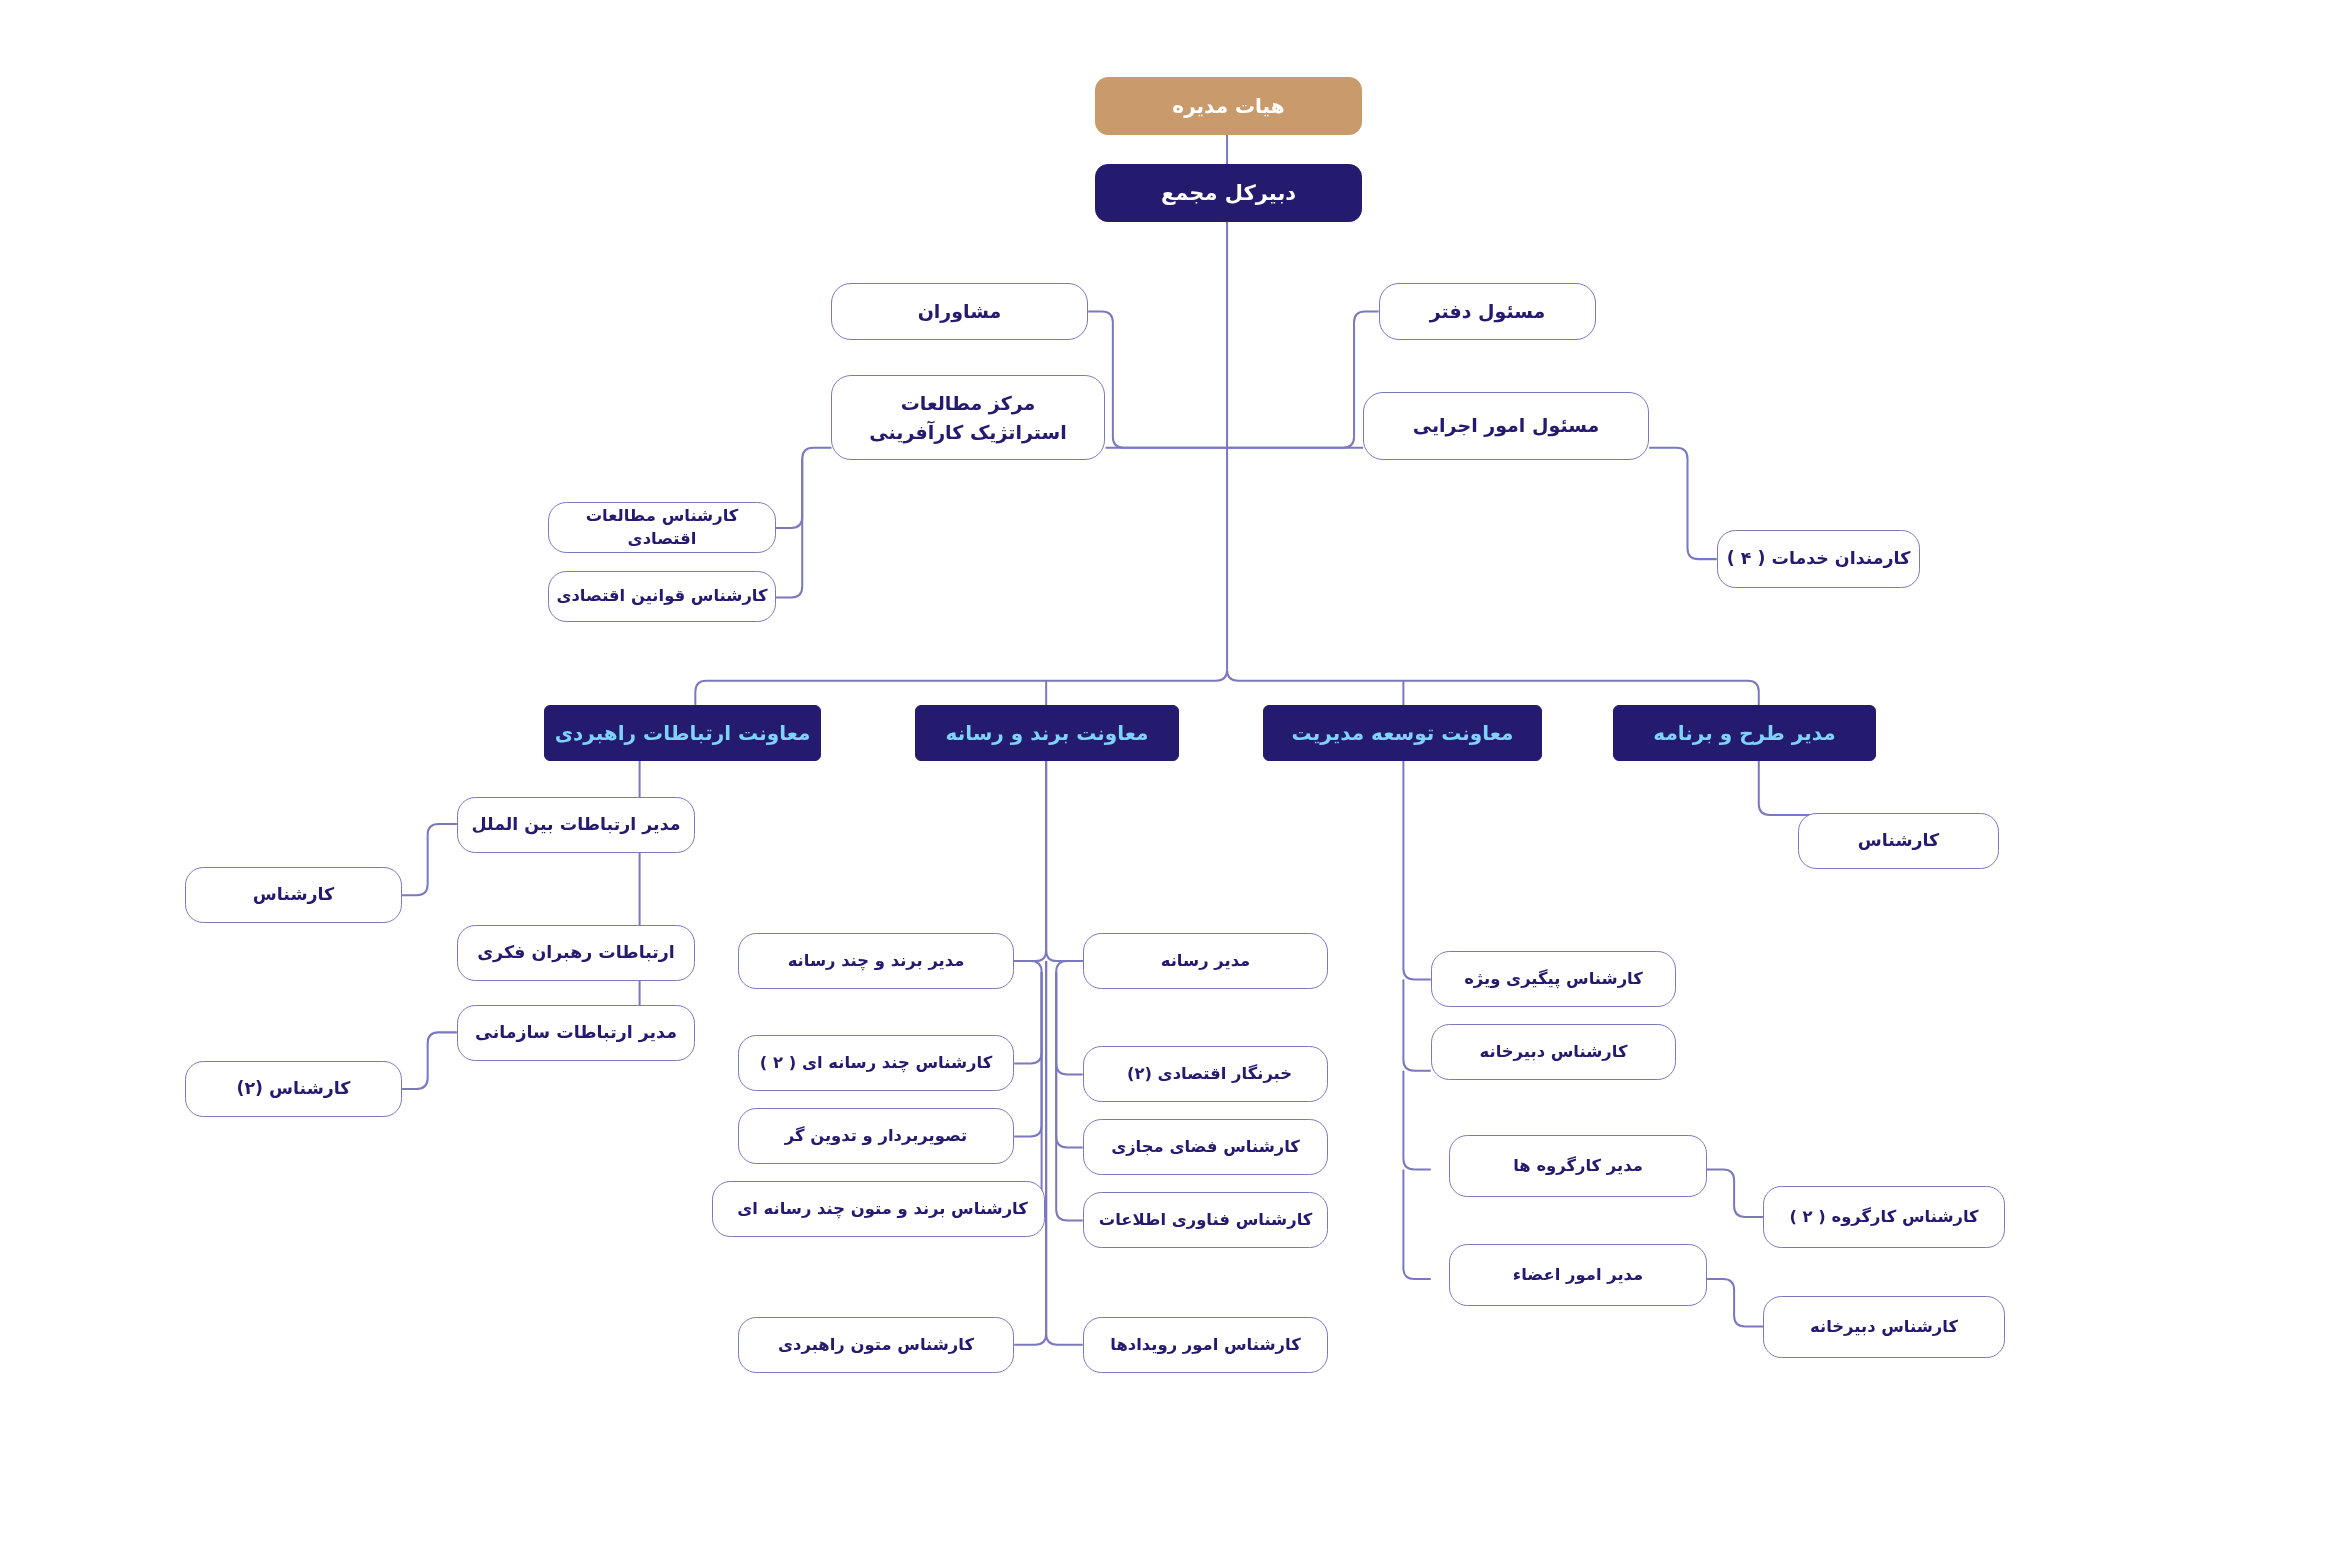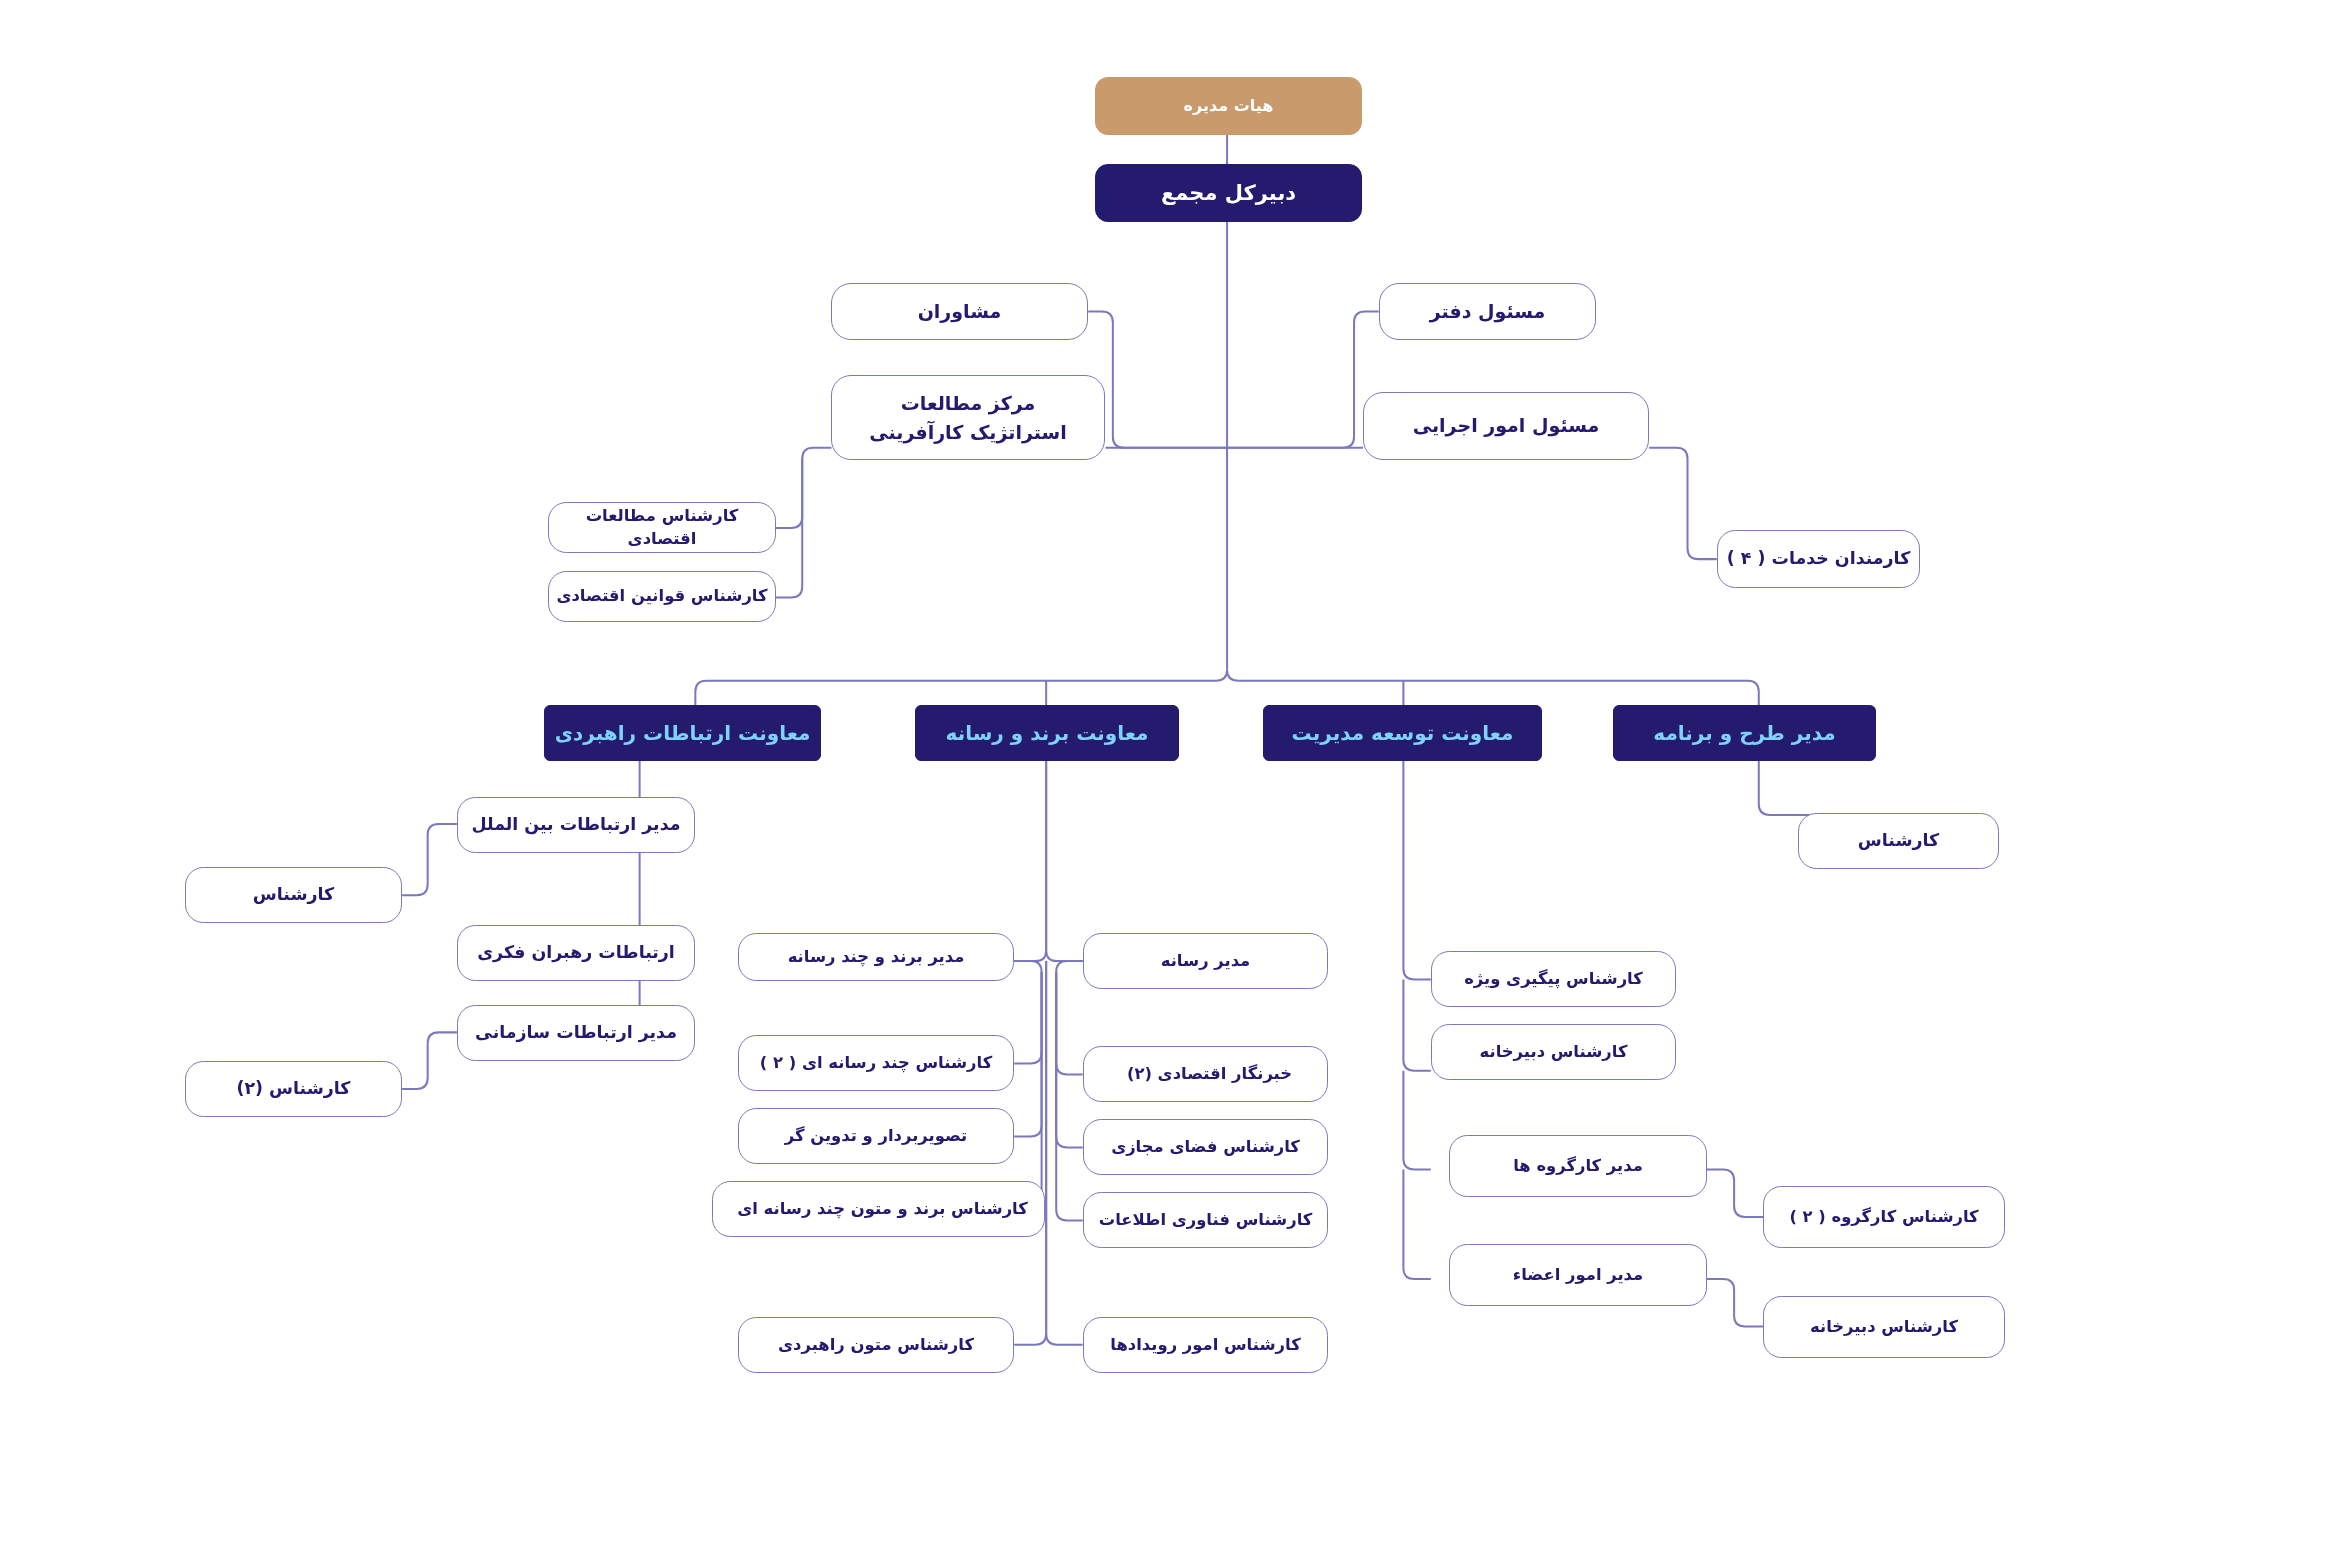--- a/index.html
+++ b/index.html
@@ -19,21 +19,21 @@
     text-align:center;
     border-radius:20px;
     line-height:1.35;
     direction:rtl;
     white-space:pre-line;
     letter-spacing:0;
   }
   
   .node.root{
     background:#C89A6C;border:0.9px solid #C89A6C;color:#ffffff;
-    font-weight:bold;font-size:16px;border-radius:12.8px;
+    font-weight:bold;font-size:20px;border-radius:12.8px;
   }
   .node.primary{
     background:#241a6e;border:0.9px solid #241a6e;color:#ffffff;
     font-weight:bold;font-size:21px;border-radius:12.8px;
   }
   .node.dept{
     background:#241a6e;border:0.9px solid #241a6e;color:#7dd3fc;
     font-weight:bold;font-size:20px;border-radius:6px;
   }
   
@@ -139,21 +139,21 @@
   <div class="node outline sm" style="left:457px;top:797px;width:238px;height:56px;">مدیر ارتباطات بین الملل</div>
 
   <div class="node outline sm" style="left:457px;top:925px;width:238px;height:56px;">ارتباطات رهبران فکری</div>
 
   <div class="node outline sm" style="left:457px;top:1005px;width:238px;height:56px;">مدیر ارتباطات سازمانی</div>
 
   <div class="node outline sm" style="left:185px;top:867px;width:217px;height:56px;">کارشناس</div>
 
   <div class="node outline sm" style="left:185px;top:1061px;width:217px;height:56px;">کارشناس (۲)</div>
 
-  <div class="node outline xs" style="left:738px;top:933px;width:276px;height:48px;">مدیر برند و چند رسانه</div>
+  <div class="node outline xs" style="left:738px;top:933px;width:276px;height:56px;">مدیر برند و چند رسانه</div>
 
   <div class="node outline xs" style="left:738px;top:1035px;width:276px;height:56px;">کارشناس چند رسانه ای ( ۲ )</div>
 
   <div class="node outline xs" style="left:738px;top:1108px;width:276px;height:56px;">تصویربردار و تدوین گر</div>
 
   <div class="node outline xs" style="left:712px;top:1181px;width:333px;height:56px;padding-left:8px;">کارشناس برند و متون چند رسانه ای</div>
 
   <div class="node outline xs" style="left:738px;top:1317px;width:276px;height:56px;">کارشناس متون راهبردی</div>
 
   <div class="node outline xs" style="left:1083px;top:933px;width:245px;height:56px;">مدیر رسانه</div>

